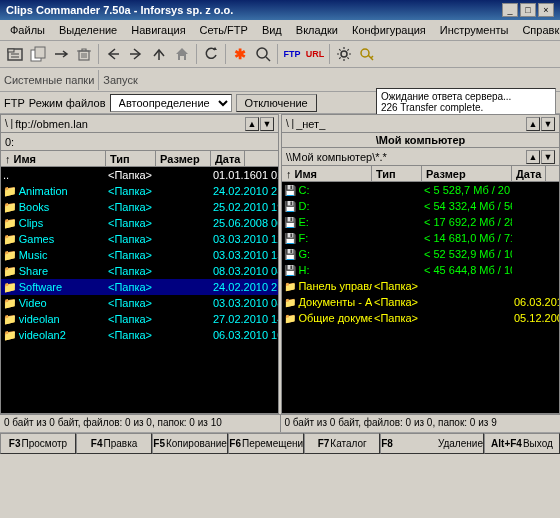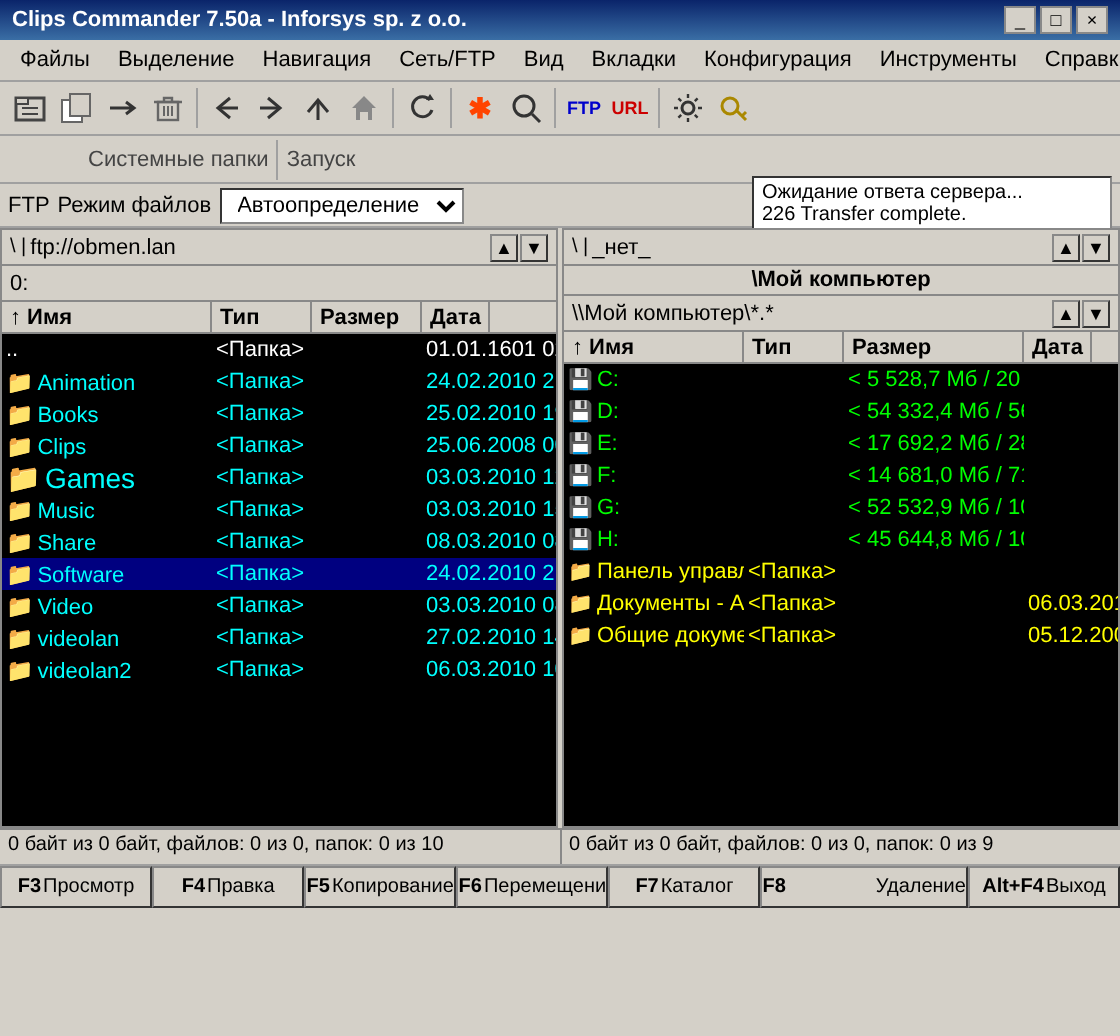--- a/index.html
+++ b/index.html
@@ -317,31 +317,32 @@
   </div>
   <div class="tool-btn">
     <svg width="18" height="18" viewBox="0 0 18 18">
         <circle cx="7" cy="8" r="4" fill="none" stroke="#aa8800" stroke-width="1.5"></circle>
         <path d="M10 10 L15 15 M13 13 L15 11" stroke="#aa8800" stroke-width="1.5"></path>
       </svg>
   </div>
 </div>
 
 <div class="toolbar2">
-  <span style="font-size:11px;color:#444;margin-left:40px;">Системные папки</span>
+  <span style="font-size:11px;color:#444;">Системные папки</span>
   <div class="tool-sep"></div>
   <span style="font-size:11px;color:#444;">Запуск</span>
 </div>
 
 <div class="ftp-bar">
   <span class="ftp-label">FTP</span>
   <span class="ftp-label">Режим файлов</span>
   <select class="ftp-combo">
     <option>Автоопределение</option>
   </select>
+  <button class="ftp-disconnect-btn">Отключение</button>
   <div class="status-panel ftp-right">
     <div>Ожидание ответа сервера...</div>
     <div>226 Transfer complete.</div>
   </div>
 </div>
 
 <div class="main-panels" style="height:300px; display:flex;">
 
   <div class="panel" style="flex:1; display:flex; flex-direction:column; border:1px solid #888; background:black; color:white; margin-right:2px;">
 
@@ -392,21 +393,21 @@
   </div>
         <div class="file-row folder">
     <span class="file-col col-name" style="min-width:105px;max-width:105px;color:#00ffff;font-size:11px;">
       <span style="color:#ffff00;margin-right:2px;">📁</span>Clips
     </span>
     <span class="file-col col-type" style="min-width:50px;max-width:50px;color:#00ffff;font-size:11px;">&lt;Папка&gt;</span>
     <span class="file-col col-size" style="min-width:55px;max-width:55px;font-size:11px;color:#00ffff;"></span>
     <span class="file-col col-date" style="font-size:11px;color:#00ffff;">25.06.2008 00:00</span>
   </div>
         <div class="file-row folder">
-    <span class="file-col col-name" style="min-width:105px;max-width:105px;color:#00ffff;font-size:14px;">
+    <span class="file-col col-name" style="min-width:105px;max-width:105px;color:#00ffff;font-size:11px;">
       <span style="color:#ffff00;margin-right:2px;">📁</span>Games
     </span>
     <span class="file-col col-type" style="min-width:50px;max-width:50px;color:#00ffff;font-size:11px;">&lt;Папка&gt;</span>
     <span class="file-col col-size" style="min-width:55px;max-width:55px;font-size:11px;color:#00ffff;"></span>
     <span class="file-col col-date" style="font-size:11px;color:#00ffff;">03.03.2010 12:46</span>
   </div>
         <div class="file-row folder">
     <span class="file-col col-name" style="min-width:105px;max-width:105px;color:#00ffff;font-size:11px;">
       <span style="color:#ffff00;margin-right:2px;">📁</span>Music
     </span>

